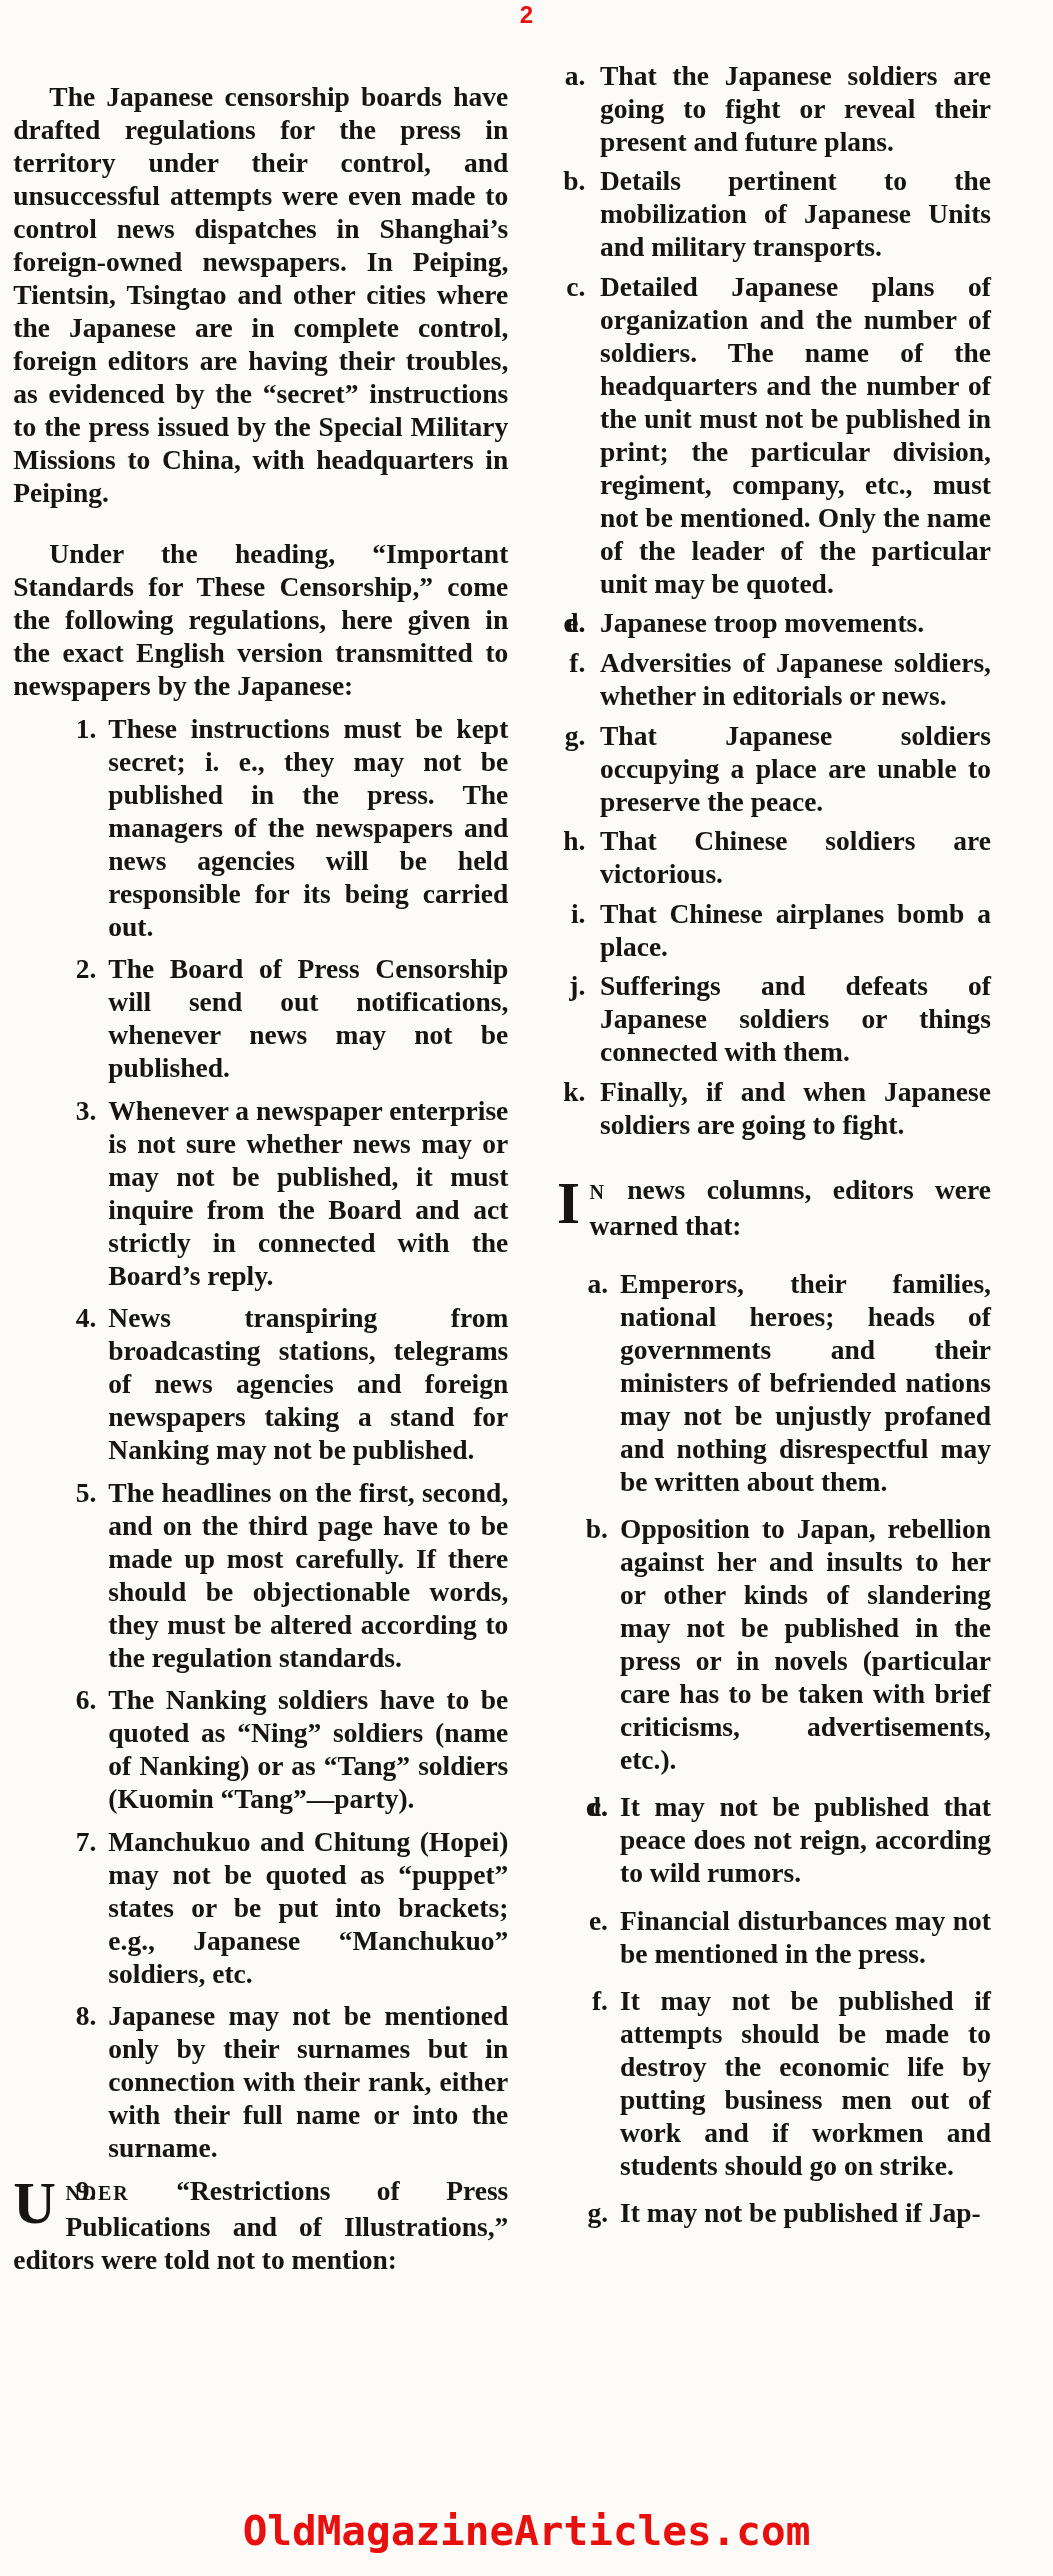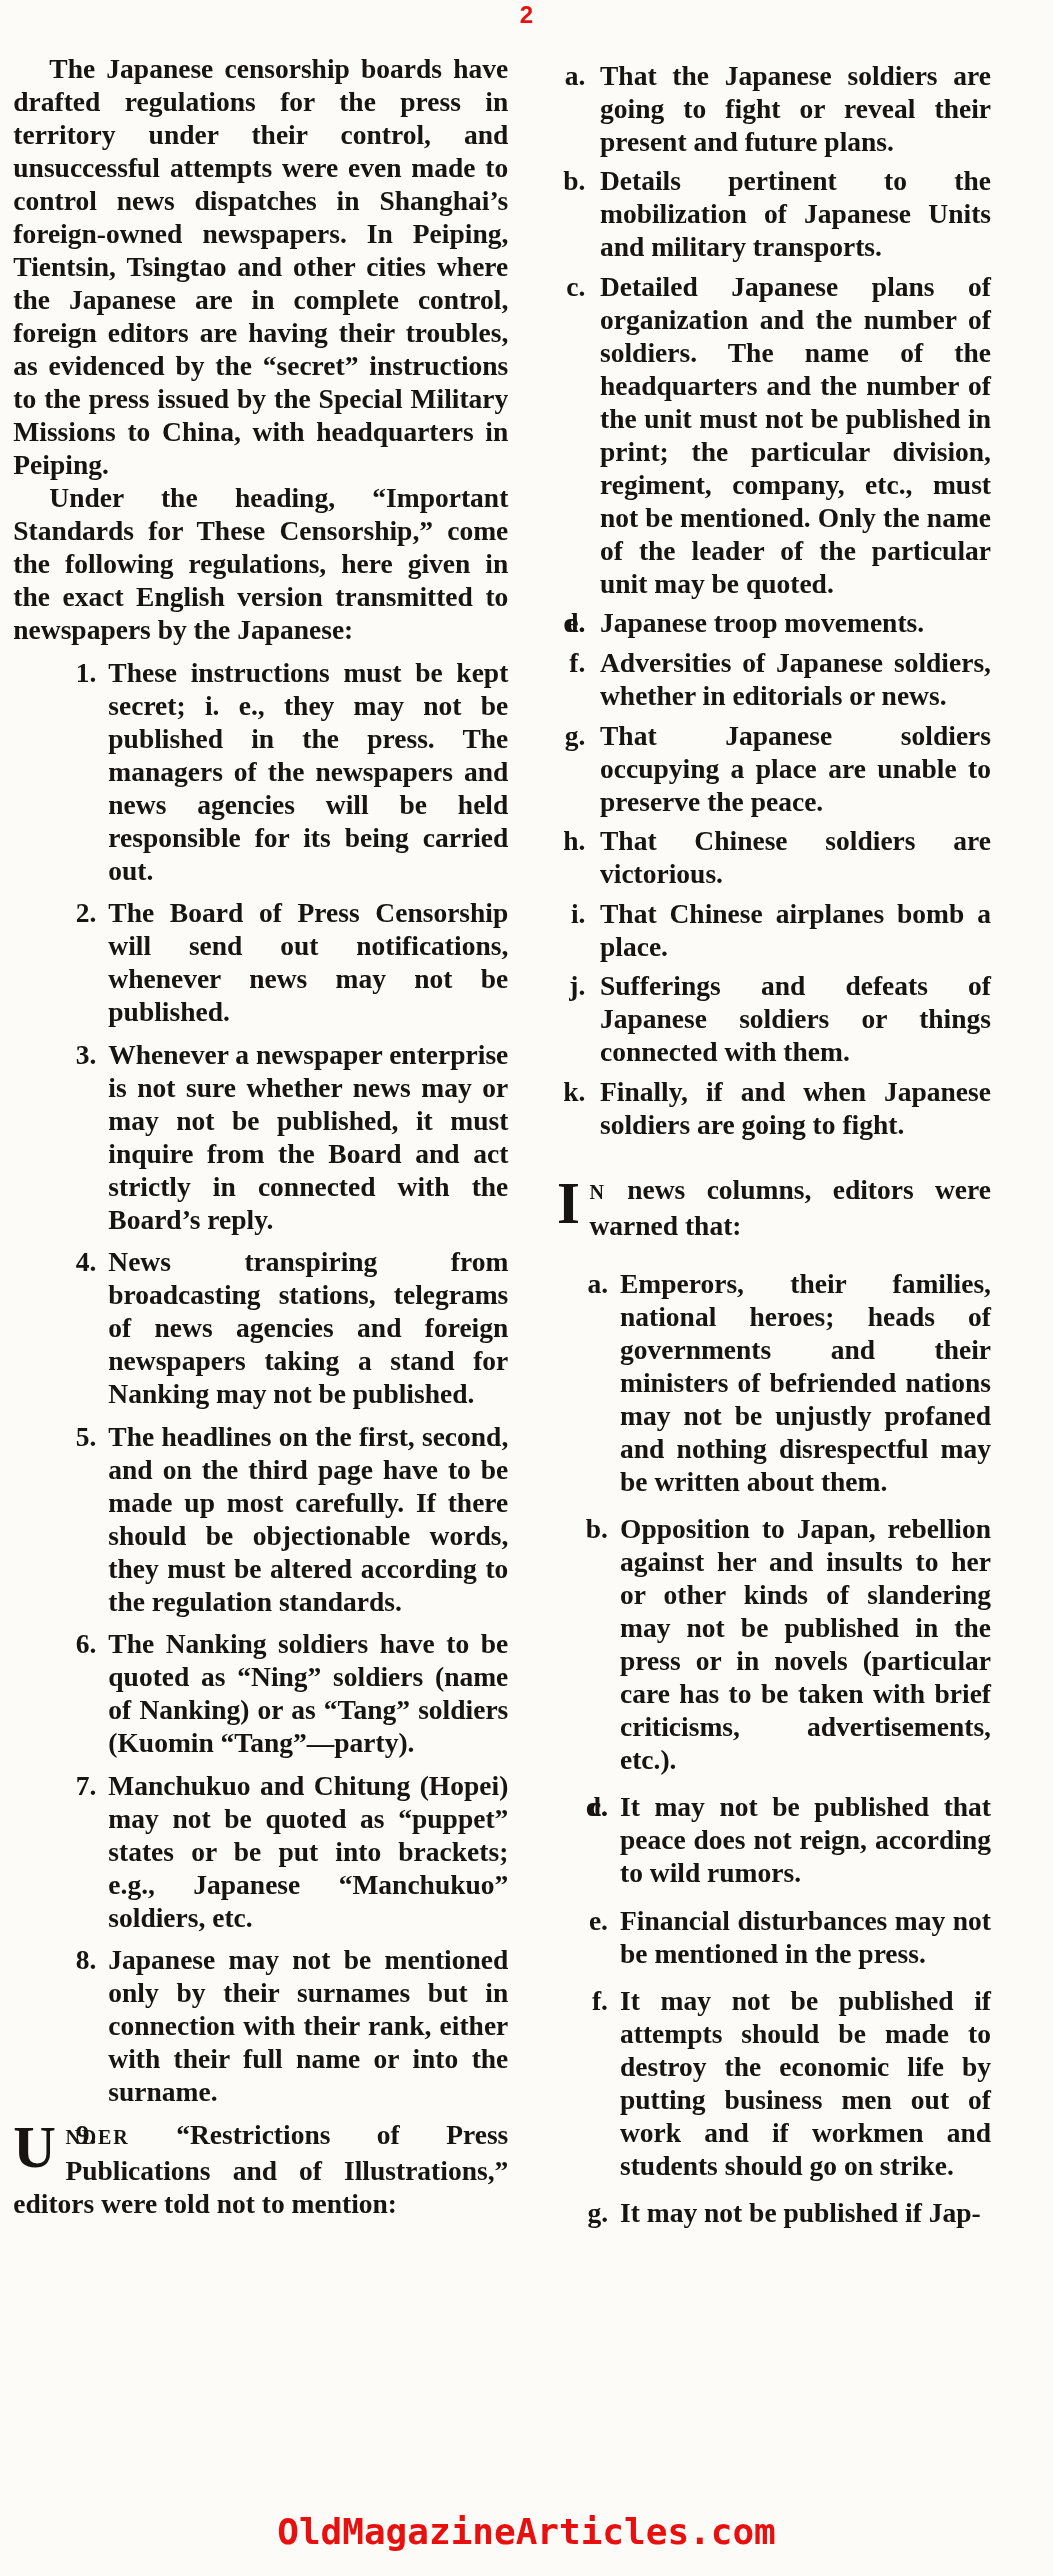--- a/index.html
+++ b/index.html
@@ -27,21 +27,21 @@
     font-family:"Liberation Sans","DejaVu Sans",sans-serif;
     font-weight:bold;
     font-size:24px;
     line-height:25px;
     color:var(--accent);
   }
   .col{position:absolute;top:52px;text-align:justify;}
   .col-left{left:13.3px;width:495px;}
   .col-right{left:557px;width:434px;}
   .col p{margin:0;}
-  p.indent{text-indent:36px;}
+  p.indent{text-indent:36px;margin-top:28px;}
   
   .numitem{
     position:relative;
     padding-left:95px;
     margin:9.5px 0;
   }
   .numitem .marker{
     position:absolute;
     left:0;top:0;
     width:83px;
@@ -62,21 +62,21 @@
     line-height:53px;
     margin:3.8px 9.5px 0 0;
   }
   .sc{font-size:20px;letter-spacing:1.9px;}
   .watermark{
     position:absolute;
     top:2506px;left:0;right:0;
     text-align:center;
     font-family:"DejaVu Sans Mono","Liberation Mono",monospace;
     font-weight:bold;
-    font-size:36px;
+    font-size:41px;
     line-height:51px;
     color:var(--accent);
     letter-spacing:0px;
     white-space:nowrap;
   }
 </style>
 </head>
 <body>
 
 <div class="page">

